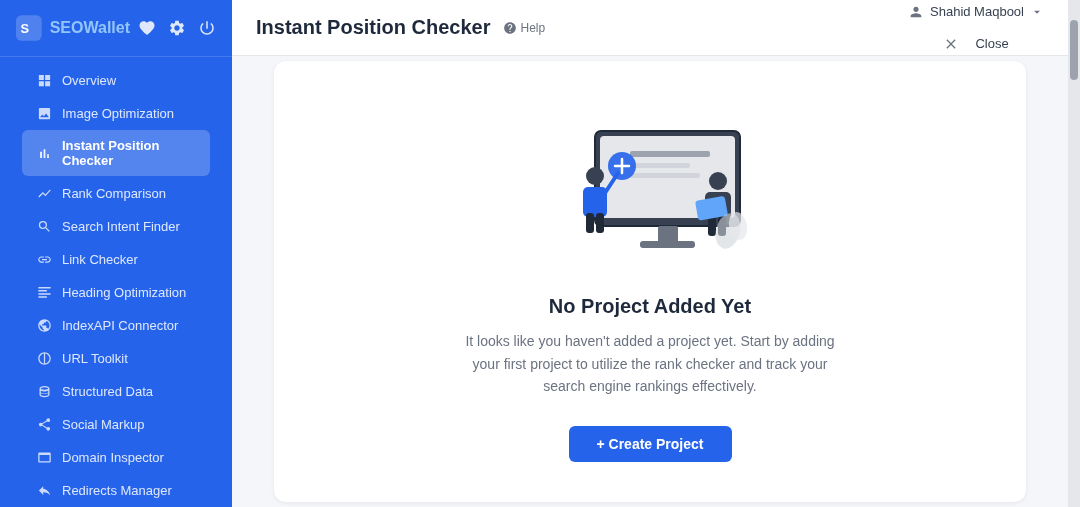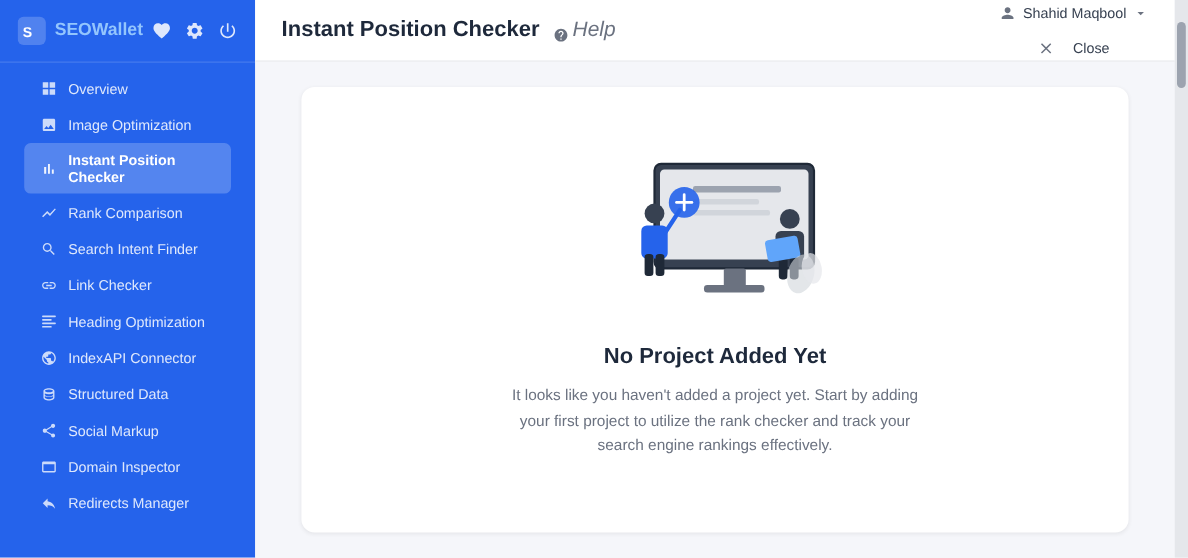--- a/index.html
+++ b/index.html
@@ -94,23 +94,22 @@
       font-size: 20px;
       font-weight: 700;
       color: #1e293b;
       margin-right: 12px;
     }
     .topbar-help {
       display: flex;
       align-items: flex-end;
       gap: 4px;
       color: #6b7280;
-      font-size: 19px;
+      font-size: 12px;
       cursor: pointer;
-      font-style: italic;
     }
     .topbar-right {
       margin-left: auto;
       display: flex;
       align-items: center;
       gap: 16px;
       flex-direction: column;
     }
     .topbar-user {
       display: flex;
@@ -301,20 +300,28 @@
 
     <div class="nav-item">
       <span class="nav-icon">
         <svg width="15" height="15" fill="currentColor" viewBox="0 0 24 24">
             <path d="M12 2C6.48 2 2 6.48 2 12s4.48 10 10 10 10-4.48 10-10S17.52 2 12 2zm-1 17.93c-3.95-.49-7-3.85-7-7.93 0-.62.08-1.21.21-1.79L9 15v1c0 1.1.9 2 2 2v1.93zm6.9-2.54c-.26-.81-1-1.39-1.9-1.39h-1v-3c0-.55-.45-1-1-1H8v-2h2c.55 0 1-.45 1-1V7h2c1.1 0 2-.9 2-2v-.41c2.93 1.19 5 4.06 5 7.41 0 2.08-.8 3.97-2.1 5.39z"></path>
           </svg>
       </span>
       <span>IndexAPI Connector</span>
     </div>
 
+    <div class="nav-item">
+      <span class="nav-icon">
+        <svg width="15" height="15" fill="currentColor" viewBox="0 0 24 24">
+            <path d="M12 2C6.48 2 2 6.48 2 12s4.48 10 10 10 10-4.48 10-10S17.52 2 12 2zm-1 17.93c-3.95-.49-7-3.85-7-7.93s3.05-7.44 7-7.93V19.93zm2 0V4.07c3.95.49 7 3.85 7 7.93s-3.05 7.44-7 7.93z"></path>
+          </svg>
+      </span>
+      <span>URL Toolkit</span>
+    </div>
 
     <div class="nav-item">
       <span class="nav-icon">
         <svg width="15" height="15" fill="currentColor" viewBox="0 0 24 24">
             <path d="M12 3C7.58 3 4 4.79 4 7v10c0 2.21 3.58 4 8 4s8-1.79 8-4V7c0-2.21-3.58-4-8-4zm0 2c3.87 0 6 1.5 6 2s-2.13 2-6 2-6-1.5-6-2 2.13-2 6-2zm0 14c-3.87 0-6-1.5-6-2v-2.23c1.61.78 3.72 1.23 6 1.23s4.39-.45 6-1.23V17c0 .5-2.13 2-6 2zm0-4c-3.87 0-6-1.5-6-2v-2.23c1.61.78 3.72 1.23 6 1.23s4.39-.45 6-1.23V13c0 .5-2.13 2-6 2z"></path>
           </svg>
       </span>
       <span>Structured Data</span>
     </div>
 
@@ -412,19 +419,20 @@
 
           <rect x="145" y="100" width="30" height="20" rx="3" fill="#60a5fa" transform="rotate(-10 145 100)"></rect>
 
           <ellipse cx="178" cy="130" rx="12" ry="18" fill="#d1d5db" opacity="0.6" transform="rotate(15 178 130)"></ellipse>
           <ellipse cx="188" cy="125" rx="9" ry="14" fill="#e5e7eb" opacity="0.7" transform="rotate(-10 188 125)"></ellipse>
         </svg>
       </div>
 
       <h2 class="empty-title">No Project Added Yet</h2>
       <p class="empty-desc">It looks like you haven't added a project yet. Start by adding your first project to utilize the rank checker and track your search engine rankings effectively.</p>
+      <button class="create-btn">+ Create Project</button>
     </div>
   </div>
 </div>
 
 <div class="scrollbar-track">
   <div class="scrollbar-thumb"></div>
 </div>
 
 </body></html>

